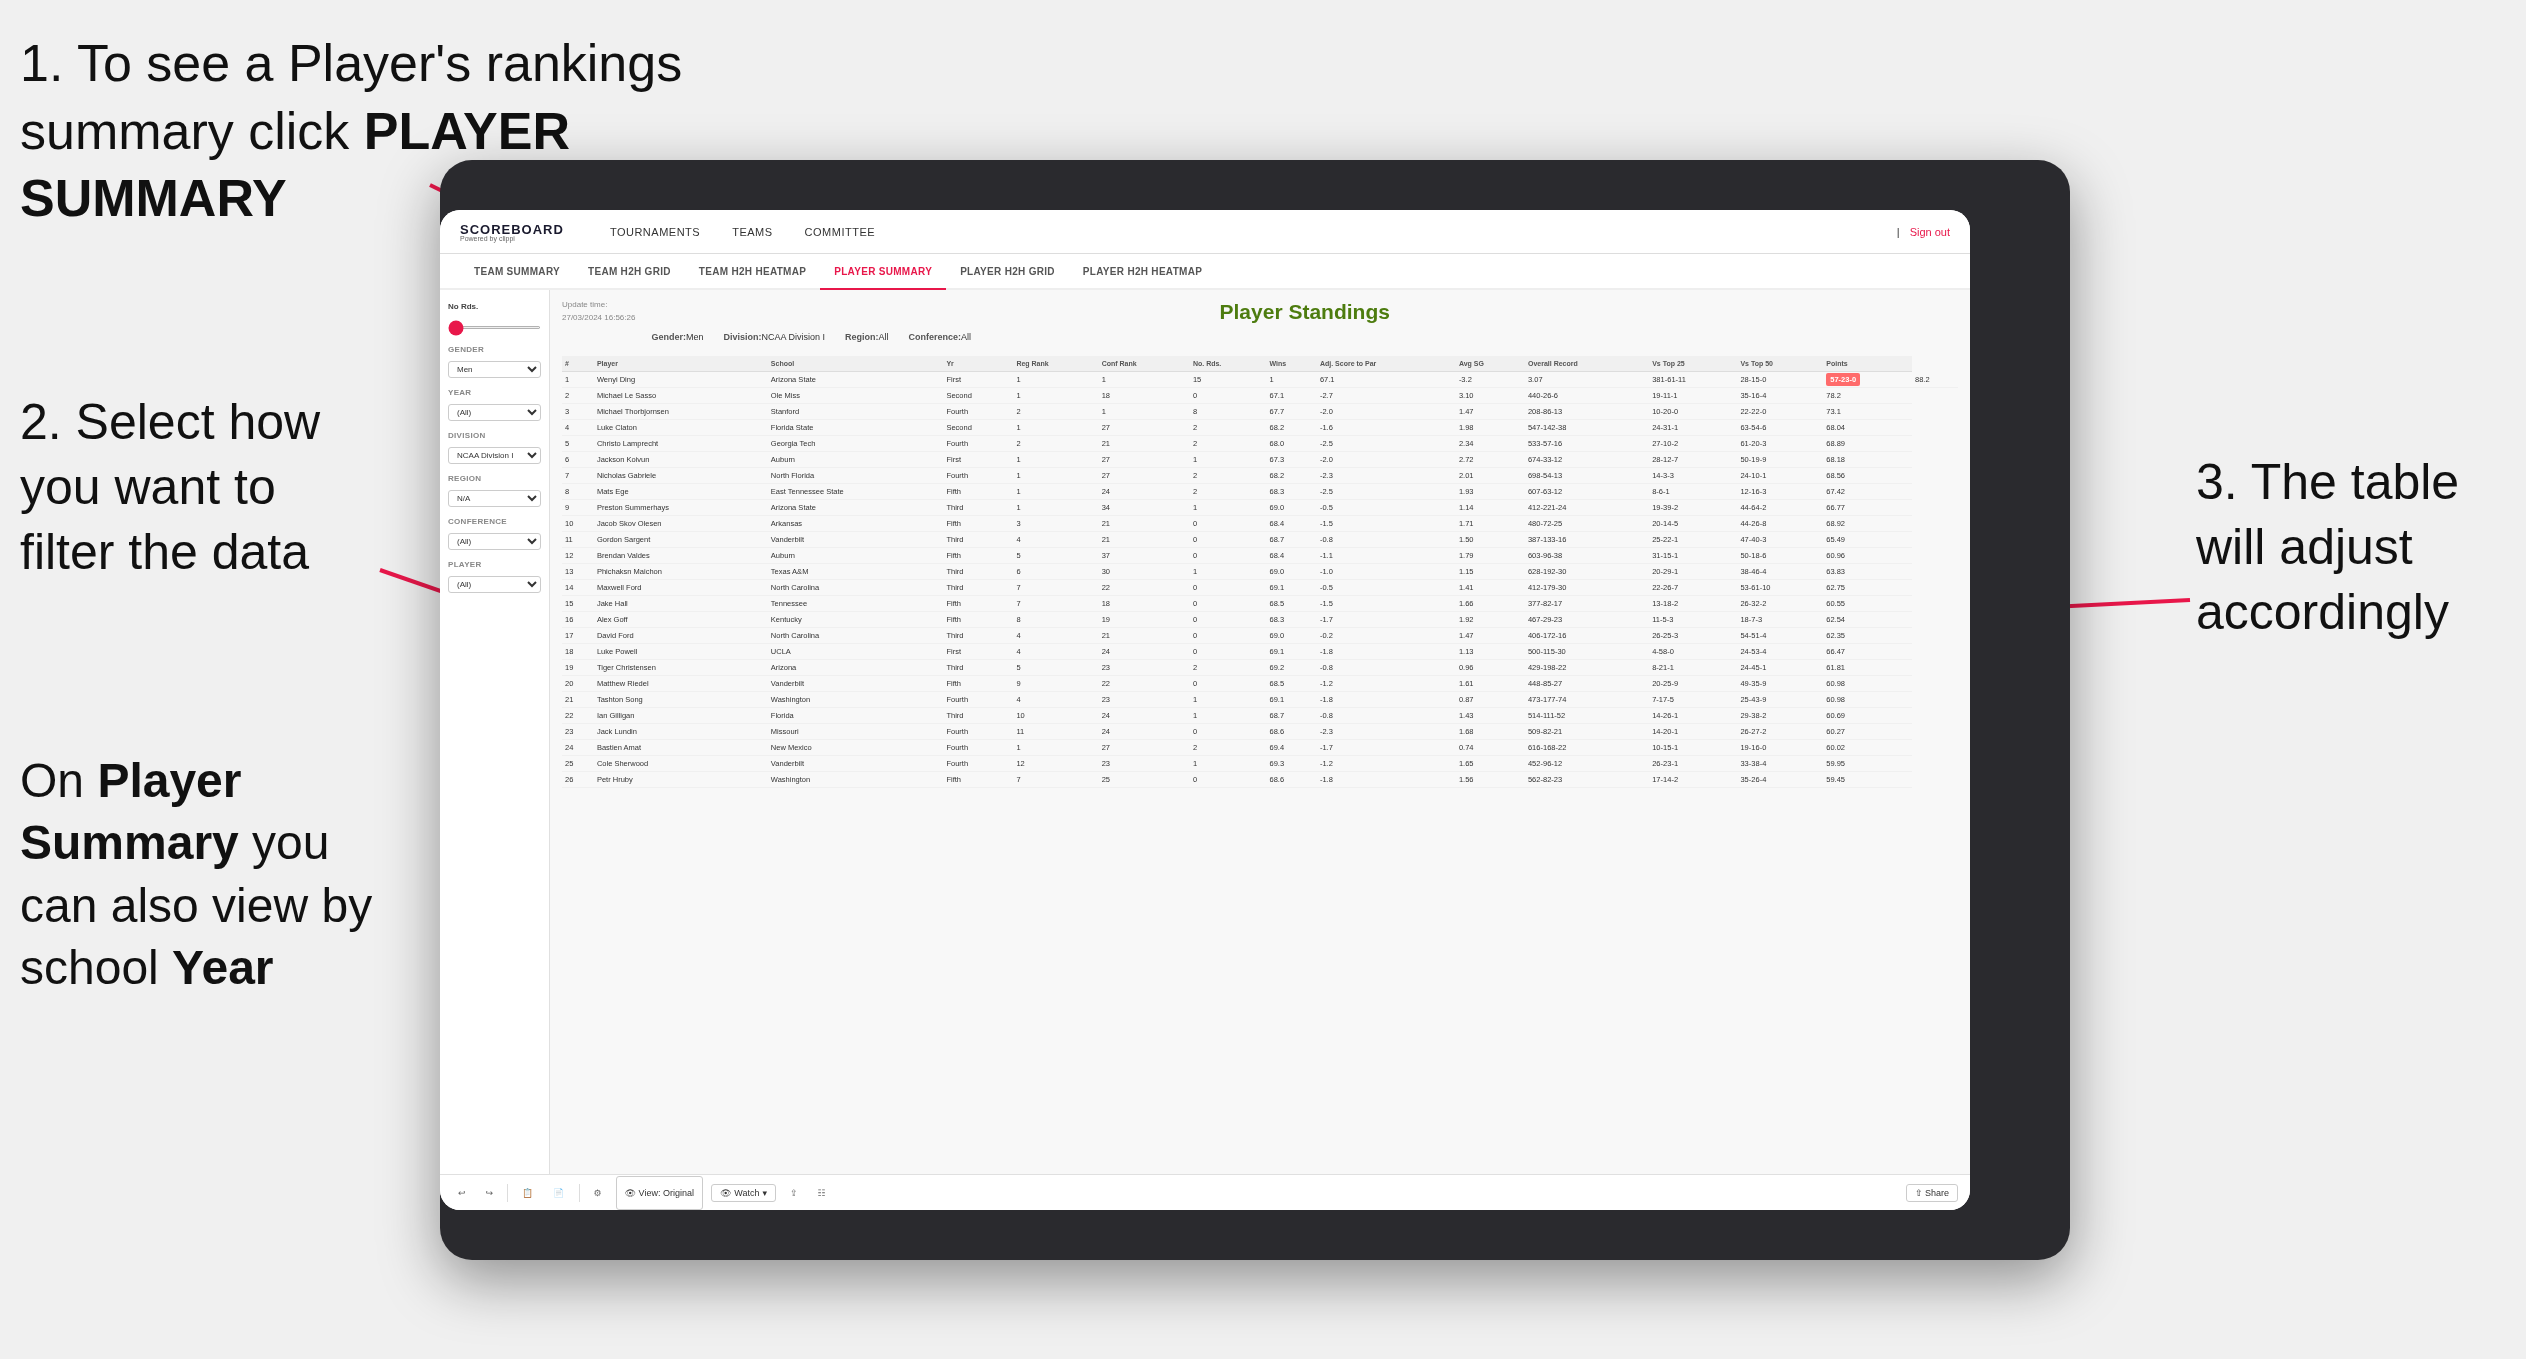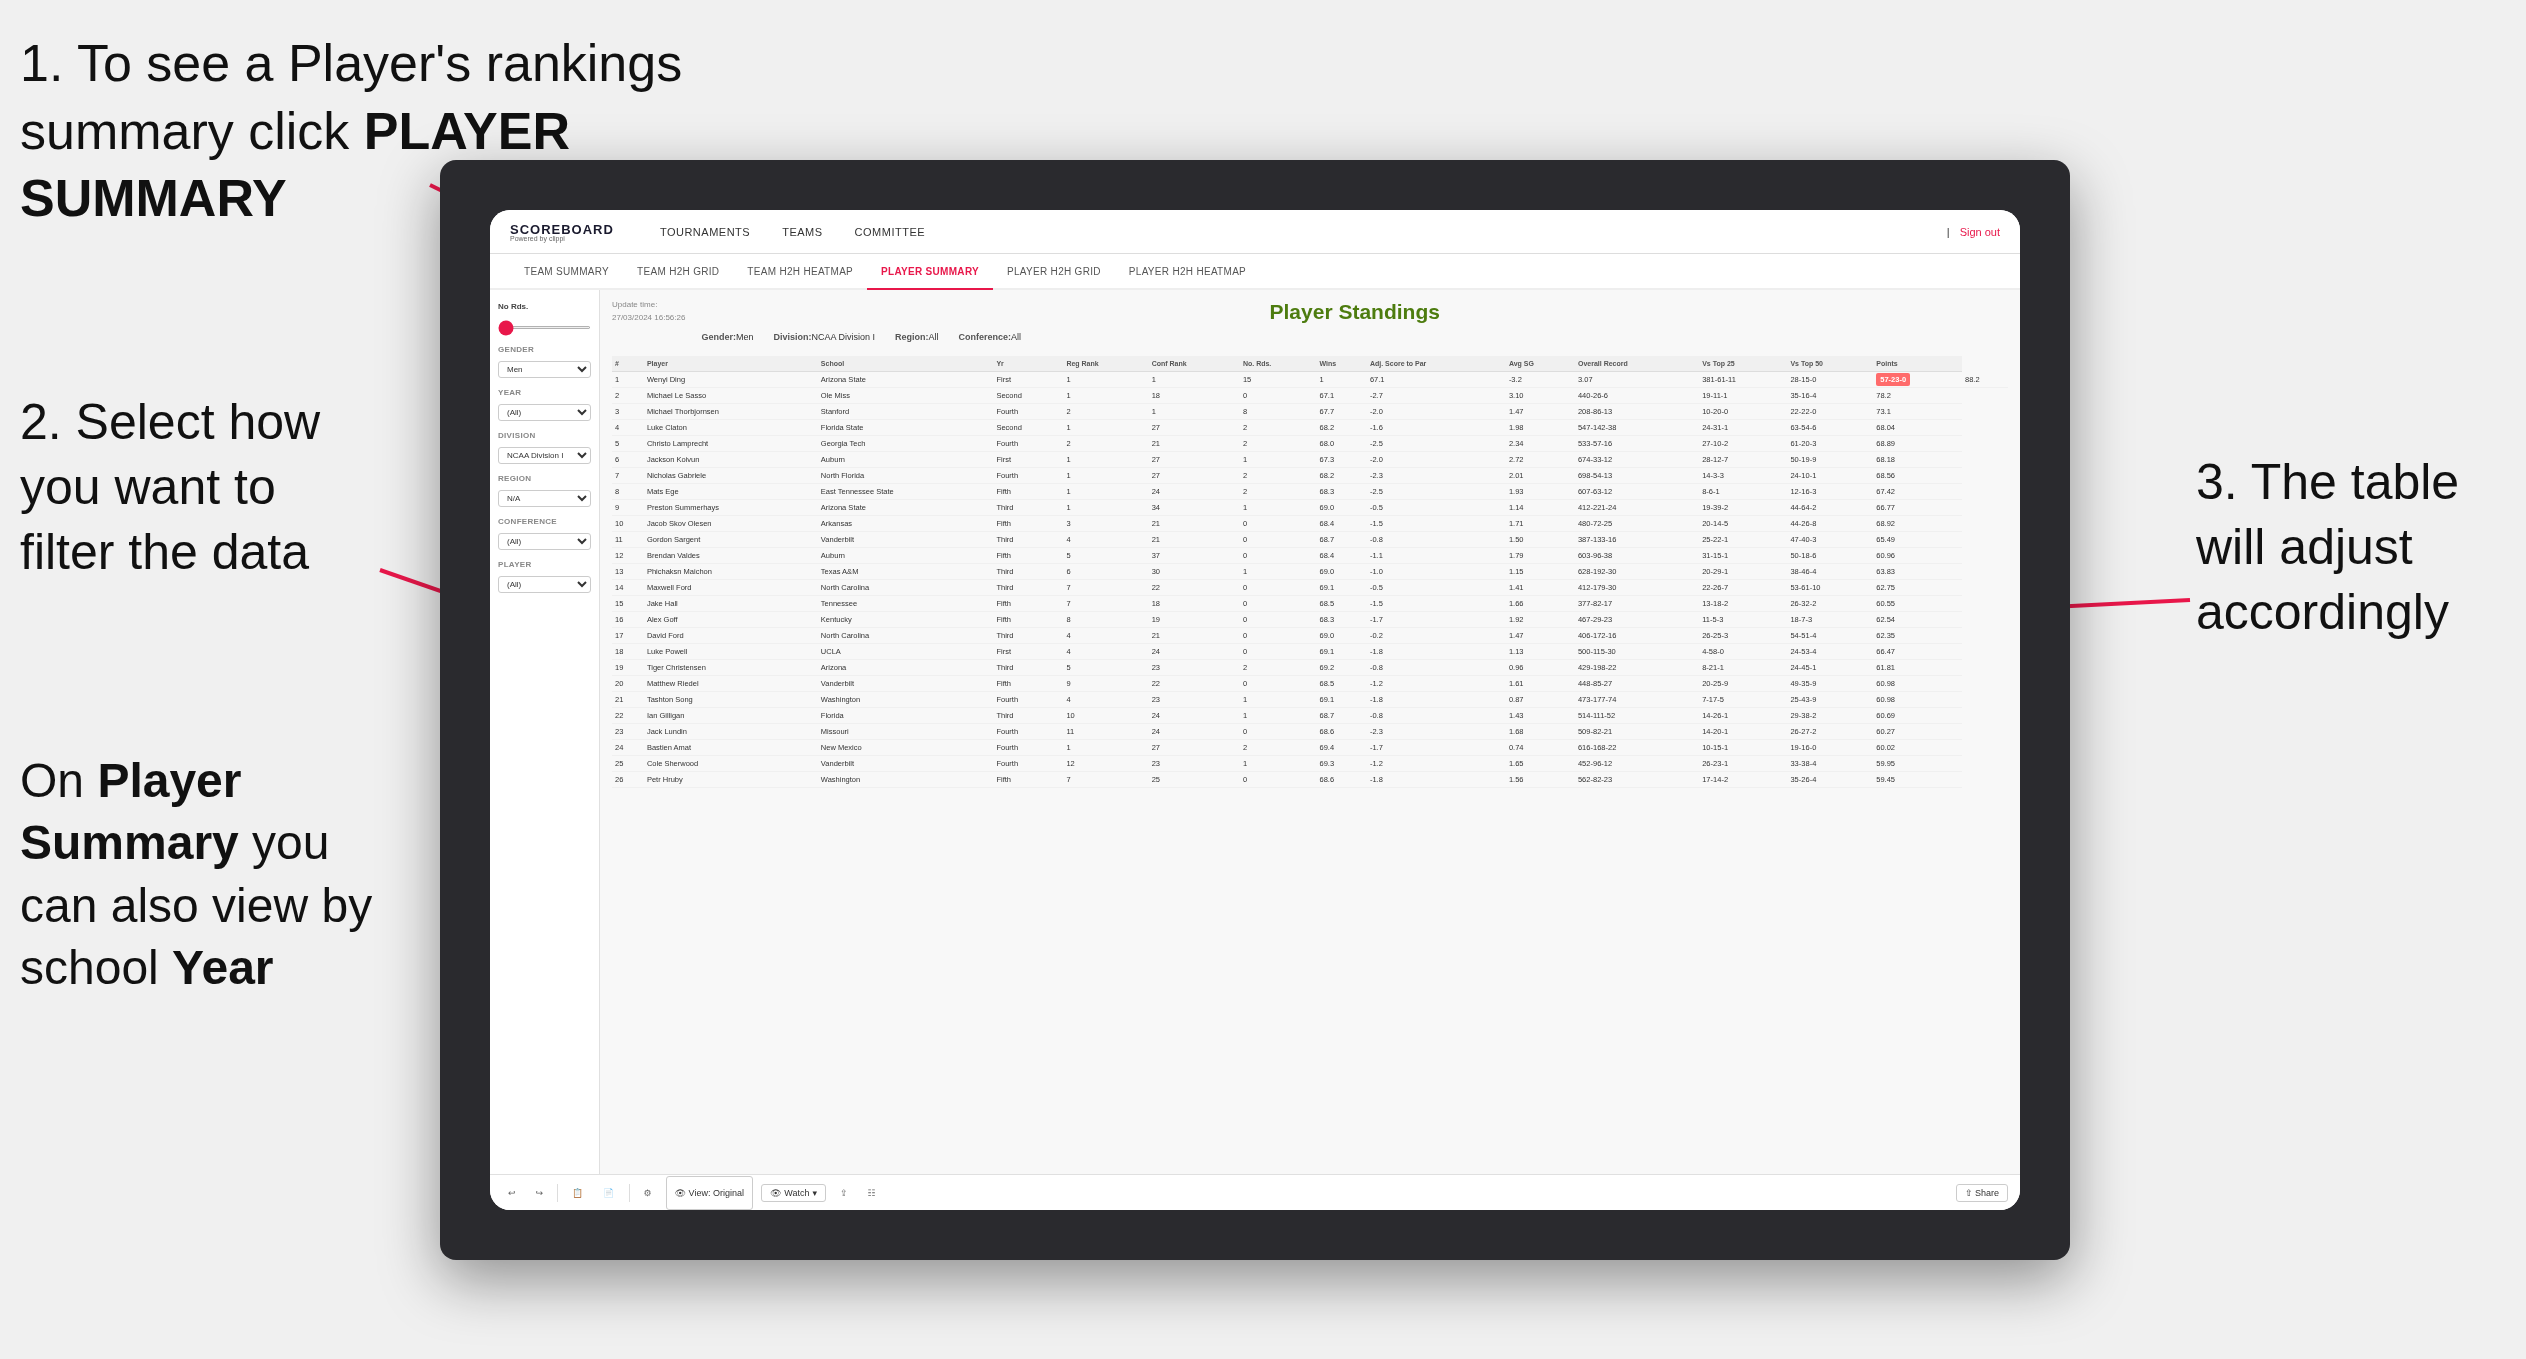--- a/index.html
+++ b/index.html
@@ -64,25 +64,25 @@
     }
 
     
     .tablet {
       position: absolute;
       top: 160px;
       left: 440px;
       width: 1630px;
       height: 1100px;
       background: #2a2a2e;
-      border-radius: 16px;
+      border-radius: 32px;
       box-shadow: 0 20px 60px rgba(0,0,0,0.4);
       display: flex;
       align-items: center;
-      justify-content: center;
+      justify-content: flex-start;
     }
 
     .tablet-screen {
       width: 1530px;
       height: 1000px;
       background: #fff;
       border-radius: 20px;
       overflow: hidden;
       display: flex;
       flex-direction: column;
@@ -163,21 +163,21 @@
     .sub-nav-item {
       padding: 0 14px;
       height: 36px;
       display: flex;
       align-items: center;
       font-size: 10px;
       color: #555;
       cursor: pointer;
       text-transform: uppercase;
       letter-spacing: 0.3px;
-      font-weight: 400;
+      font-weight: 700;
       border-bottom: 2px solid transparent;
       margin-bottom: -2px;
     }
 
     .sub-nav-item.active {
       color: #e8174a;
       border-bottom: 2px solid #e8174a;
       font-weight: 700;
     }
 

